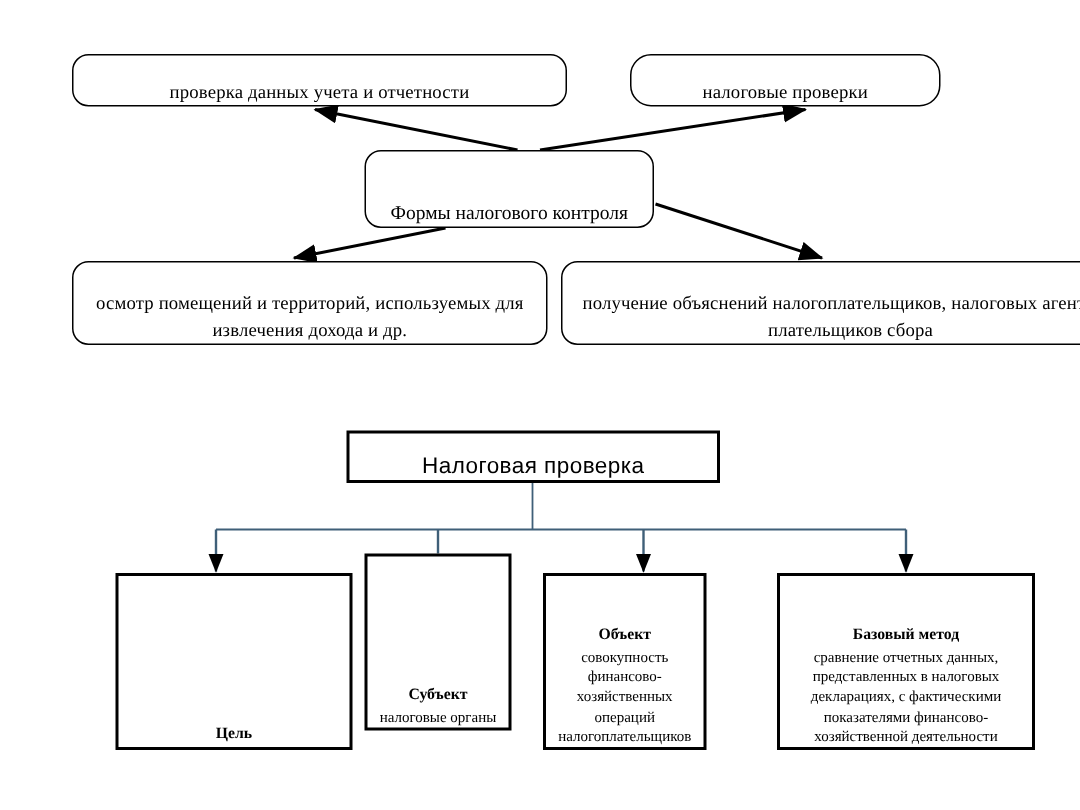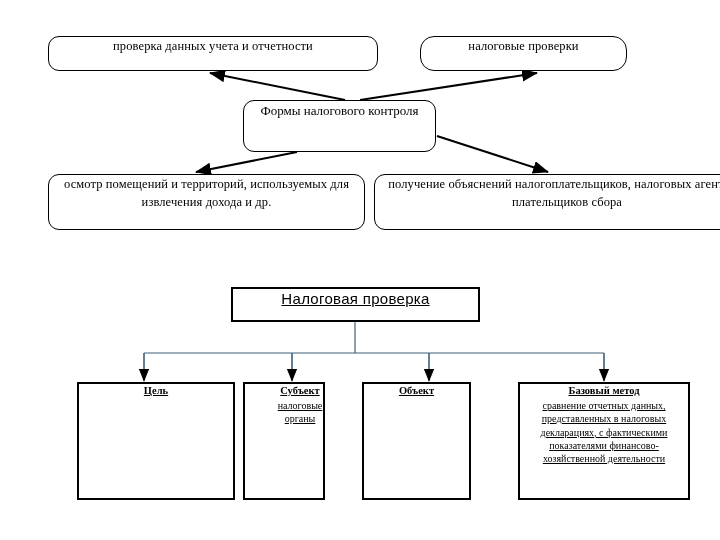--- a/index.html
+++ b/index.html
@@ -23,34 +23,33 @@
     height: 540px;
     pointer-events: none;
   }
   .node {
     position: absolute;
     box-sizing: border-box;
     background: #ffffff;
     display: flex;
     flex-direction: column;
     align-items: center;
-    justify-content: flex-start;
+    justify-content: flex-end;
     text-align: center;
     color: #000000;
   }
   
   .rounded {
     border: 1px solid #000000;
     border-radius: 11px;
   }
   
   .sharp {
     border: 2.5px solid #000000;
     border-radius: 0;
-    text-decoration: underline;
   }
   .t-plain {
     font-size: 12.5px;
     line-height: 1.45;
     letter-spacing: .1px;
   }
   .t-center-title {
     font-weight: normal;
     font-size: 13px;
     line-height: 1.5;
@@ -76,21 +75,21 @@
   
   #box-top-left    { left: 48px;  top: 36px;  width: 330px; height: 35px; }
   #box-top-right   { left: 420px; top: 36px;  width: 207px; height: 35px; border-radius: 14px; }
   #box-center      { left: 243px; top: 100px; width: 193px; height: 52px; }
   #box-bottom-left { left: 48px;  top: 174px; width: 317px; height: 56px; }
   #box-bottom-right{ left: 374px; top: 174px; width: 386px; height: 56px; }
 
   #box-inspection  { left: 231px; top: 287px; width: 249px; height: 35px; }
 
   #leaf-goal    { left: 65px;  top: 382px; width: 158px; height: 118px; margin-left: 12px; }
-  #leaf-subject { left: 243px; top: 382px; width: 82px;  height: 118px; padding-left: 32px; }
+  #leaf-subject { left: 243px; top: 369px; width: 98px;  height: 118px; }
   #leaf-object  { left: 362px; top: 382px; width: 109px; height: 118px; }
   #leaf-method  { left: 518px; top: 382px; width: 172px; height: 118px; }
 </style>
 </head>
 <body>
 
 <div id="canvas">
 
   <svg class="svg-layer" viewBox="0 0 720 540">
     <defs>
@@ -152,20 +151,21 @@
     <span class="leaf-head">Цель</span>
   </div>
 
   <div class="node sharp" id="leaf-subject">
     <span class="leaf-head">Субъект</span>
     <span class="leaf-body">налоговые органы</span>
   </div>
 
   <div class="node sharp" id="leaf-object">
     <span class="leaf-head">Объект</span>
+    <span class="leaf-body">совокупность финансово-хозяйственных операций налогоплательщиков</span>
   </div>
 
   <div class="node sharp" id="leaf-method">
     <span class="leaf-head">Базовый метод</span>
     <span class="leaf-body">сравнение отчетных данных, представленных в налоговых декларациях, с фактическими показателями финансово-хозяйственной деятельности</span>
   </div>
 
 </div>
 
 </body></html>

